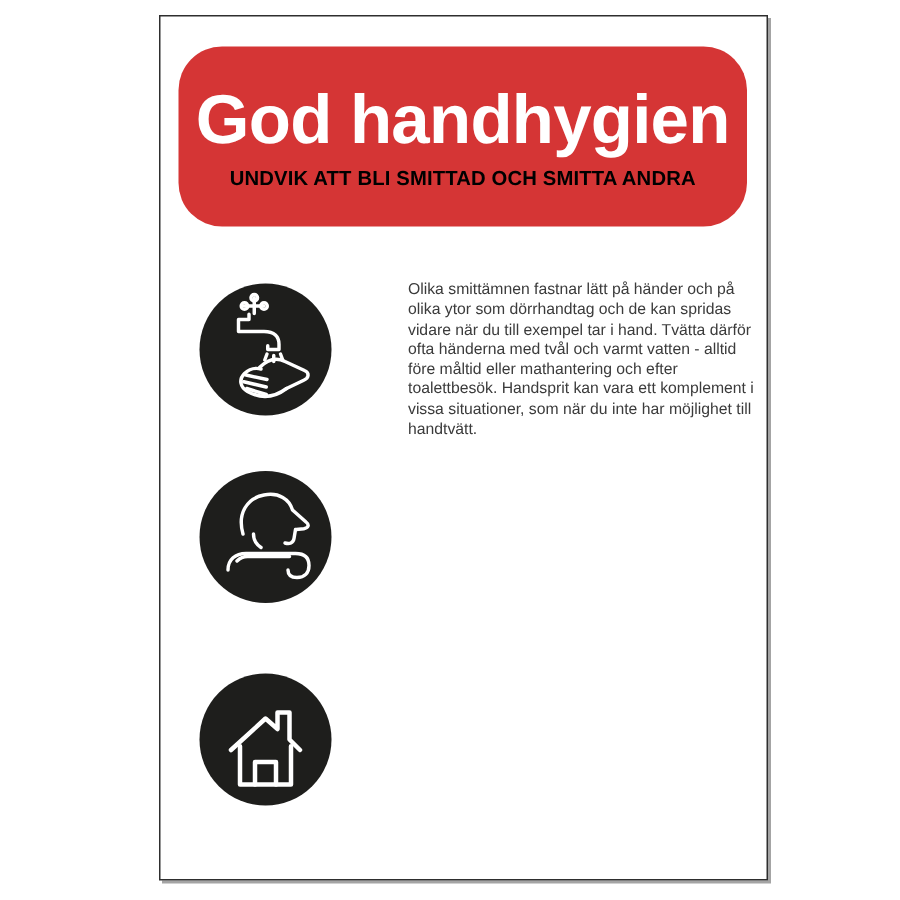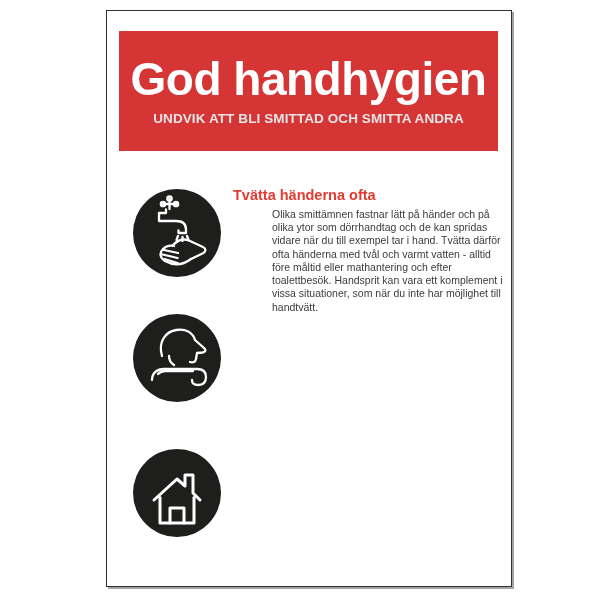--- a/index.html
+++ b/index.html
@@ -26,31 +26,32 @@
     position: absolute;
     left: 12px; top: 20px;
     width: 379px; height: 120px;
     background: #d53535;
     display: flex;
     flex-direction: column;
     justify-content: center;
     align-items: center;
     gap: 9px;
     text-align: center;
+    border-radius: 29px;
   }
   .banner h1 {
     color: #ffffff;
     font-size: 46px;
     font-weight: bold;
     line-height: 1;
     letter-spacing: -0.5px;
     white-space: nowrap;
   }
   .banner .subtitle {
-    color: #e5e5e5;
+    color: #000000;
     font-size: 13.5px;
     font-weight: bold;
     letter-spacing: 0.1px;
     white-space: nowrap;
   }
   .row {
     position: absolute;
     left: 26px;
     display: flex;
     gap: 12px;
@@ -109,21 +110,20 @@
             <circle cx="36.5" cy="9.5" r="2.2"></circle>
             <path d="M33 20.5 v3.5 h-7 v8 h17 c7 0 10 3.5 10 8.5 v3.5 h-7.5 v-2.5"></path>
             <path d="M49.5 48 v4 M45 47 l-1.5 4 M54 47 l1.5 4"></path>
             <path d="M40 56 c5 -5 11 -7 17 -4 l13 6 c3.5 1.5 3 5 -0.5 6.5 L58 70"></path>
             <path d="M58 70 c-8 6 -17 7 -26 2 c-5 -3 -6 -8 -2 -12 c3 -3 7 -4 11 -3"></path>
             <path d="M31 61 l14 3 M29.5 65.5 l15 3.5 M31.5 70 l13 4"></path>
           </g>
         </svg>
       </div>
       <div class="txt">
-        <h2>Tvätta händerna ofta</h2>
         <p>Olika smittämnen fastnar lätt på händer och på olika ytor som dörrhandtag och de kan spridas vidare när du till exempel tar i hand. Tvätta därför ofta händerna med tvål och varmt vatten - alltid före måltid eller mathantering och efter toalettbesök. Handsprit kan vara ett komplement i vissa situationer, som när du inte har möjlighet till handtvätt.</p>
       </div>
     </section>
 
     <section class="row row2">
       <div class="badge">
         <svg viewBox="0 0 88 88" aria-hidden="true">
           <g fill="none" stroke="#ffffff" stroke-width="2.3" stroke-linecap="round" stroke-linejoin="round">
             <path d="M29 42 c-4 -14 3 -24 14 -26 c10 -2 17 3 19 10 l9 8 c2.5 2 1.5 4 -1.5 4.5 l-5 0.5"></path>
             <path d="M64 39 l-1 6 c-0.5 3 -3 4 -6 3"></path>

